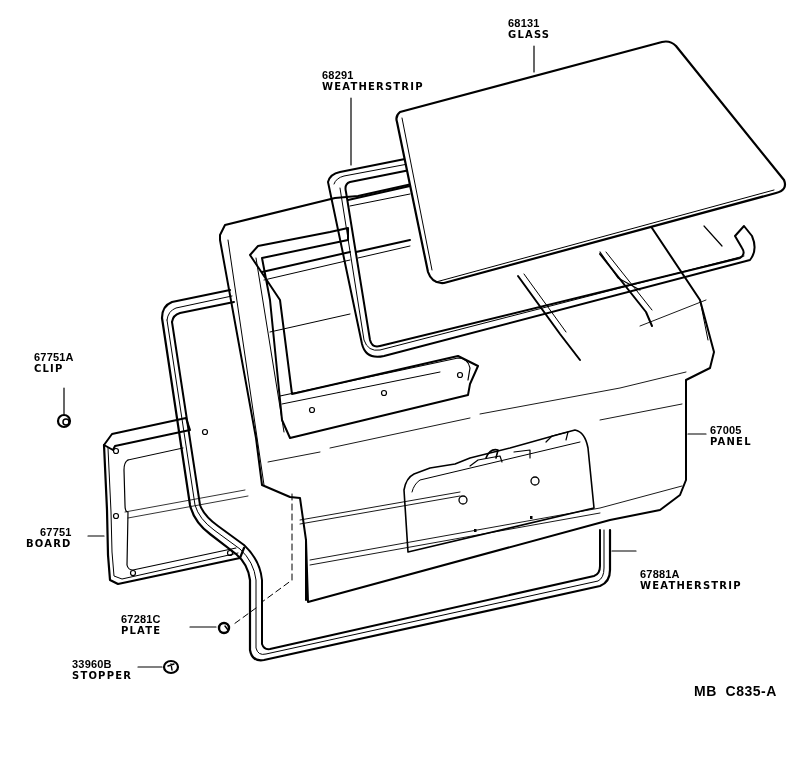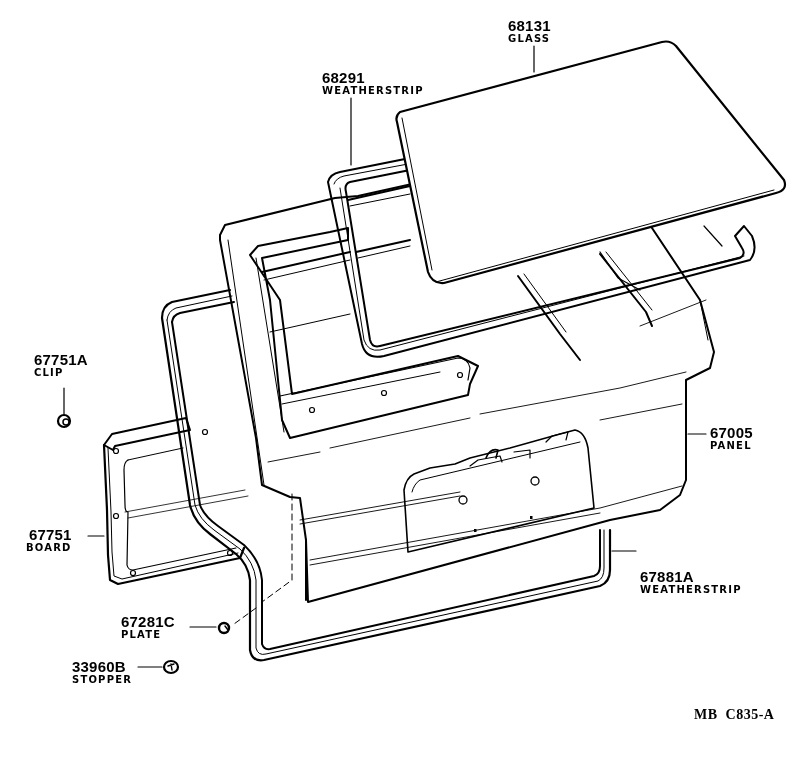--- a/index.html
+++ b/index.html
@@ -1,21 +1,21 @@
 <!DOCTYPE html>
 <html><head>
 <meta charset="utf-8">
 <style>
   html, body { margin:0; padding:0; background:#ffffff; }
   body { width:800px; height:762px; position:relative; overflow:hidden; font-family:"Liberation Sans", sans-serif; color:#000; }
   #diagram { position:absolute; left:0; top:0; width:800px; height:762px; }
   .lbl { position:absolute; line-height:1; white-space:nowrap; }
-  .lbl .num { display:block; font-family:"Liberation Sans", sans-serif; font-weight:bold; font-size:15px; letter-spacing:0.2px; }
+  .lbl .num { display:block; font-family:"Liberation Sans", sans-serif; font-weight:bold; font-size:11px; letter-spacing:0.2px; }
   .lbl .name { display:block; font-family:"DejaVu Sans", sans-serif; font-weight:bold; font-size:10px; letter-spacing:1.2px; margin-top:1px; }
-  .code { position:absolute; font-family:Liberation Serif, serif; font-weight:bold; font-size:14px; letter-spacing:0.5px;margin-top:24px; }
+  .code { position:absolute; font-family:Liberation Sans, sans-serif; font-weight:bold; font-size:14px; letter-spacing:0.5px; }
   svg path, svg line, svg polyline, svg polygon, svg ellipse, svg circle { vector-effect:non-scaling-stroke; }
 </style>
 </head>
 <body>
 
 <svg id="diagram" viewBox="0 0 800 762" xmlns="http://www.w3.org/2000/svg" fill="none" stroke="#000" stroke-linejoin="round" stroke-linecap="round">
 
   <g>
     <path d="M104,445 L112,434 L186,418 L190,430 L115,446 L113,450 Z" stroke-width="2"></path>
     <path d="M104,445 L107,510 L108,555 L110,580 L118,584 L240,558 L244,548" stroke-width="2.2"></path>

